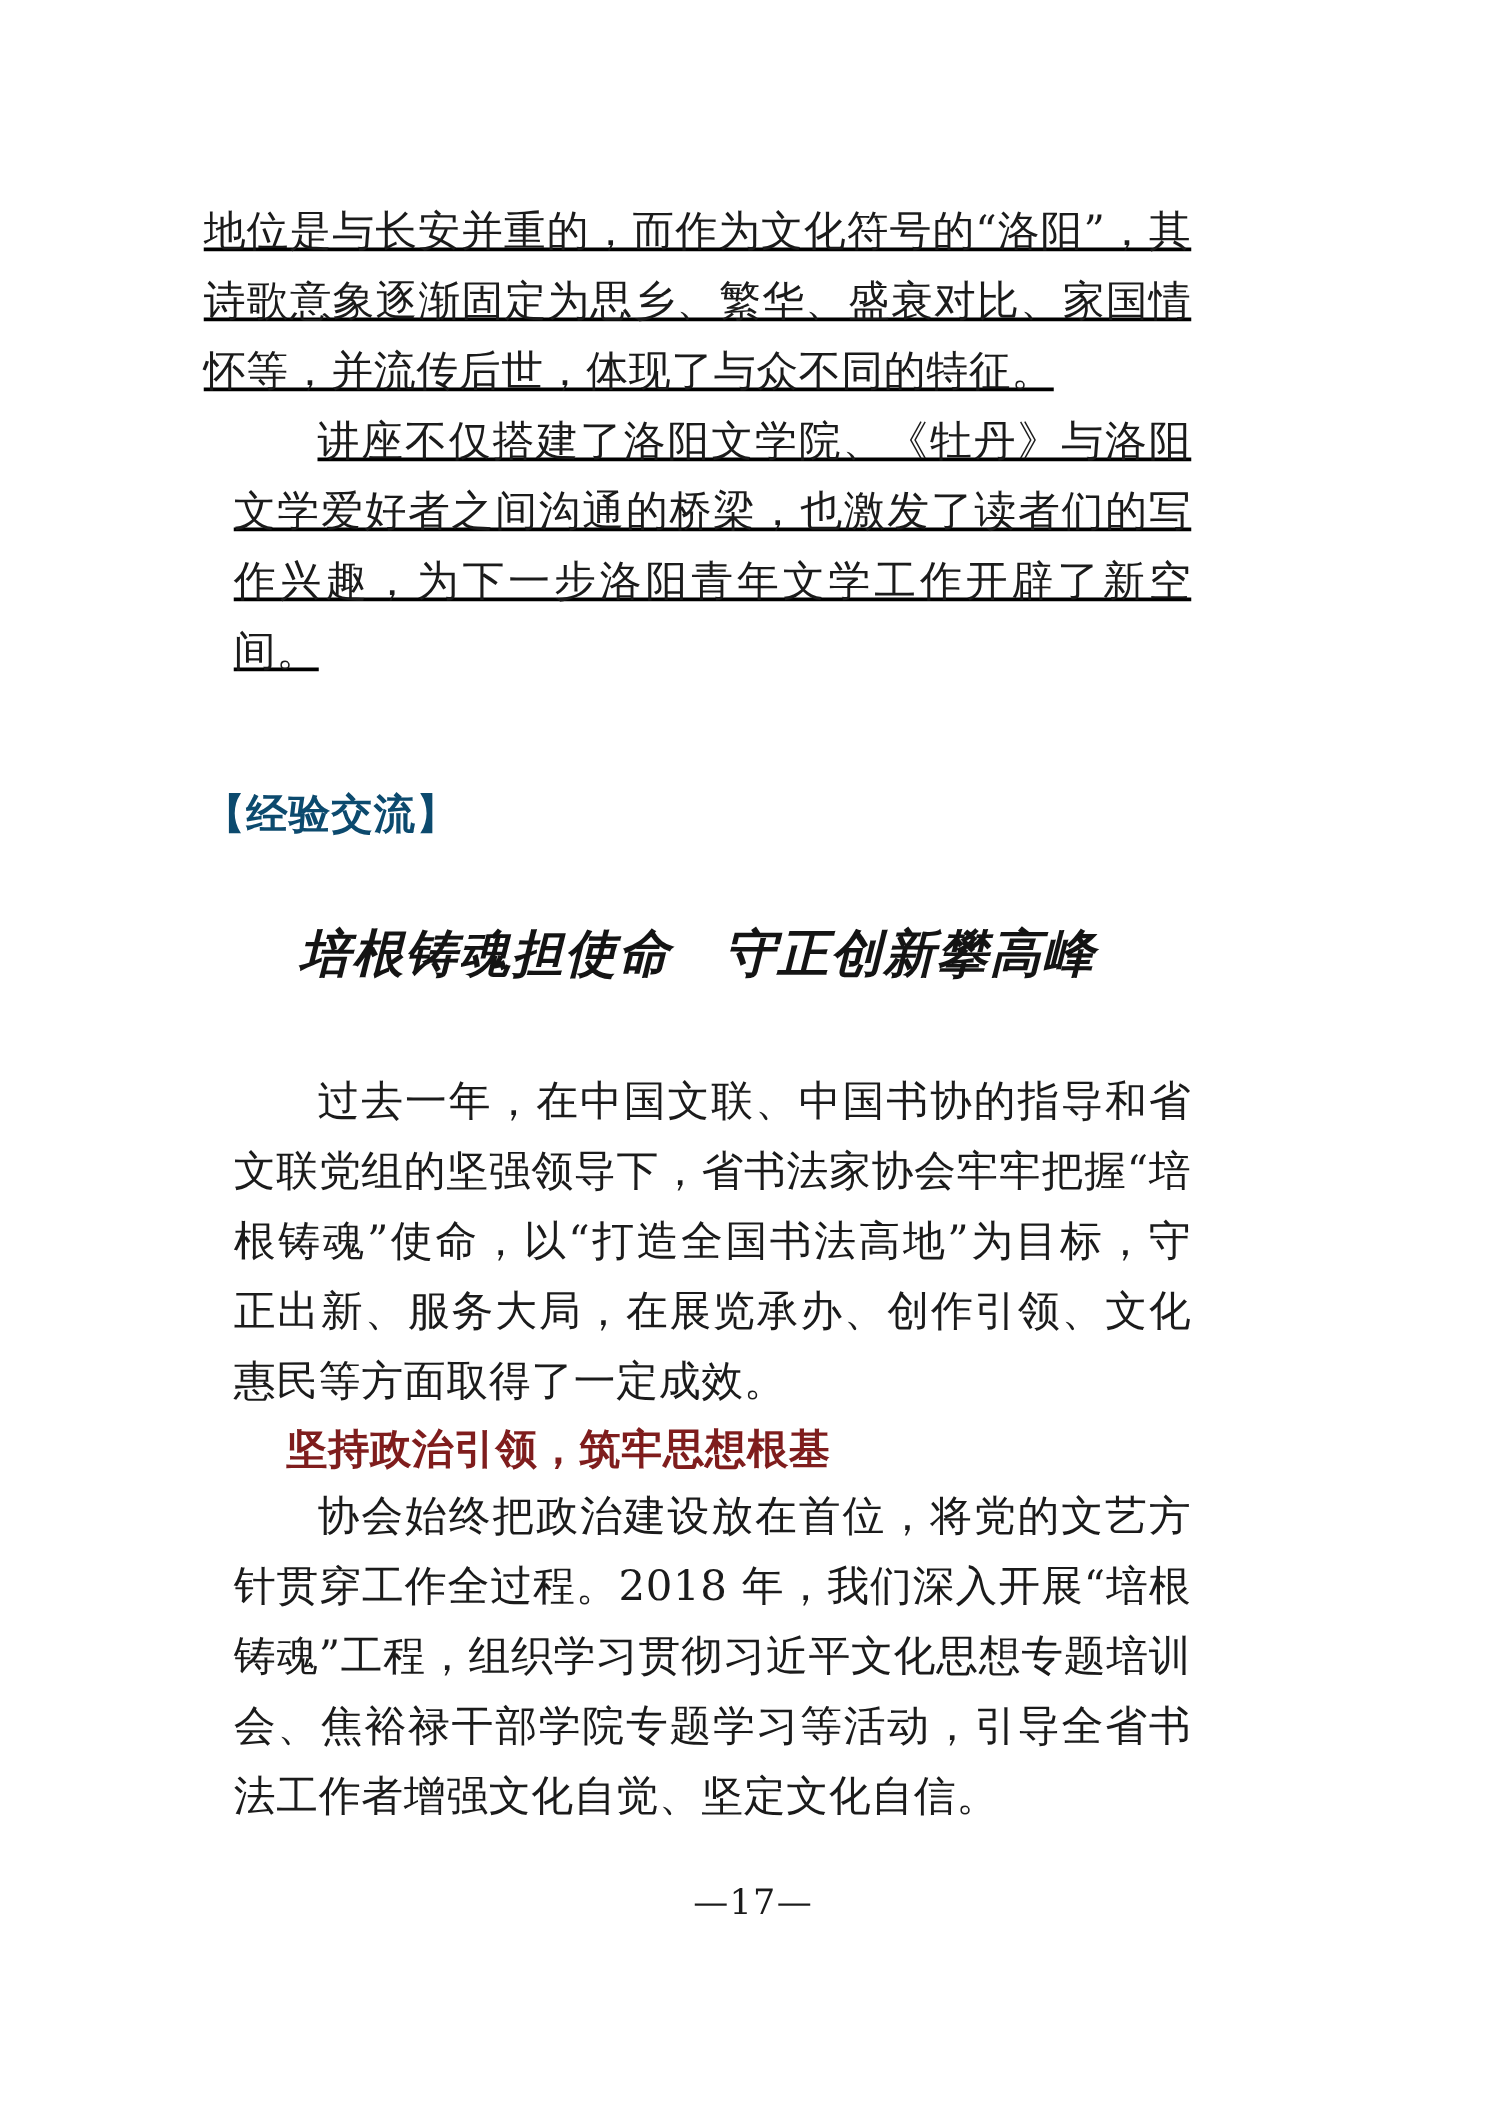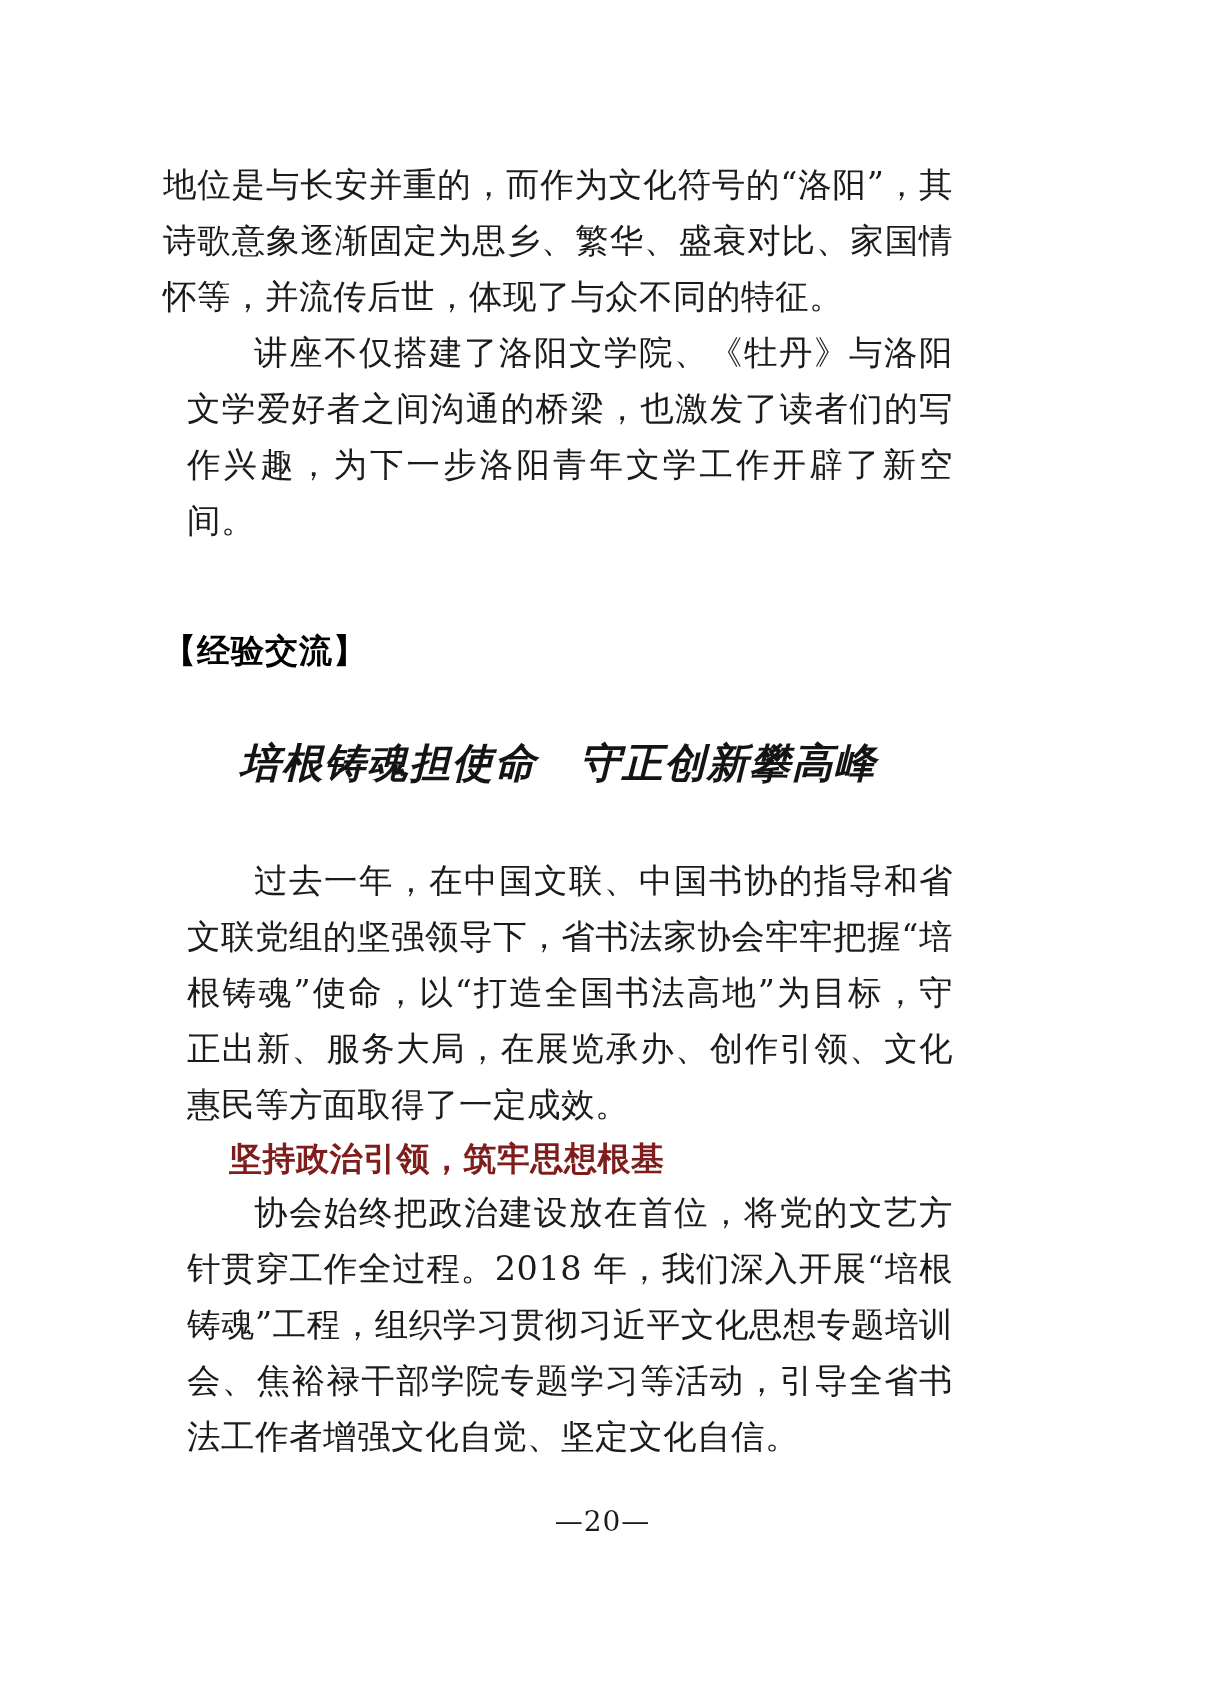--- a/index.html
+++ b/index.html
@@ -40,21 +40,21 @@
   .para.indent {
     text-indent: 2em;
     margin-left: 24px;
   }
 
   
   .section-label {
     font-family: "Liberation Sans", "DejaVu Sans", sans-serif;
     font-size: 33px;
     font-weight: bold;
-    color: #000000;
+    color: #0c4a6e;
     letter-spacing: 1px;
     line-height: 48px;
     margin: 0;
   }
 
   
   .article-title {
     font-family: "DejaVu Serif", "Liberation Serif", serif;
     font-size: 41px;
     font-weight: bold;
@@ -86,21 +86,21 @@
     right: 0;
     top: 1505px;
     text-align: center;
     font-family: "DejaVu Serif", "Liberation Serif", serif;
     font-size: 28px;
     color: #1b1b1b;
     letter-spacing: 1px;
   }
 
   
-  .block-top      { position: absolute; top: 157px;  left: 0; width: 790px; }
+  .block-top      { position: absolute; top: 157px;  left: 0; width: 790px; text-decoration: underline; }
   .block-section  { position: absolute; top: 627px;  left: 0; width: 790px; }
   .block-title    { position: absolute; top: 733px;  left: 0; width: 790px; }
   .block-article  { position: absolute; top: 853px;  left: 0; width: 790px; }
 </style>
 </head>
 <body>
 
 <div class="page">
   <div class="content">
 
@@ -118,14 +118,14 @@
     </div>
 
     <div class="block-article">
       <p class="para indent">过去一年，在中国文联、中国书协的指导和省文联党组的坚强领导下，省书法家协会牢牢把握“培根铸魂”使命，以“打造全国书法高地”为目标，守正出新、服务大局，在展览承办、创作引领、文化惠民等方面取得了一定成效。</p>
       <h2 class="sub-heading">坚持政治引领，筑牢思想根基</h2>
       <p class="para indent">协会始终把政治建设放在首位，将党的文艺方针贯穿工作全过程。2018 年，我们深入开展“培根铸魂”工程，组织学习贯彻习近平文化思想专题培训会、焦裕禄干部学院专题学习等活动，引导全省书法工作者增强文化自觉、坚定文化自信。</p>
     </div>
 
   </div>
 
-  <div class="page-number">—20—</div>
+  <div class="page-number">—17—</div>
 </div>
 
 </body></html>

